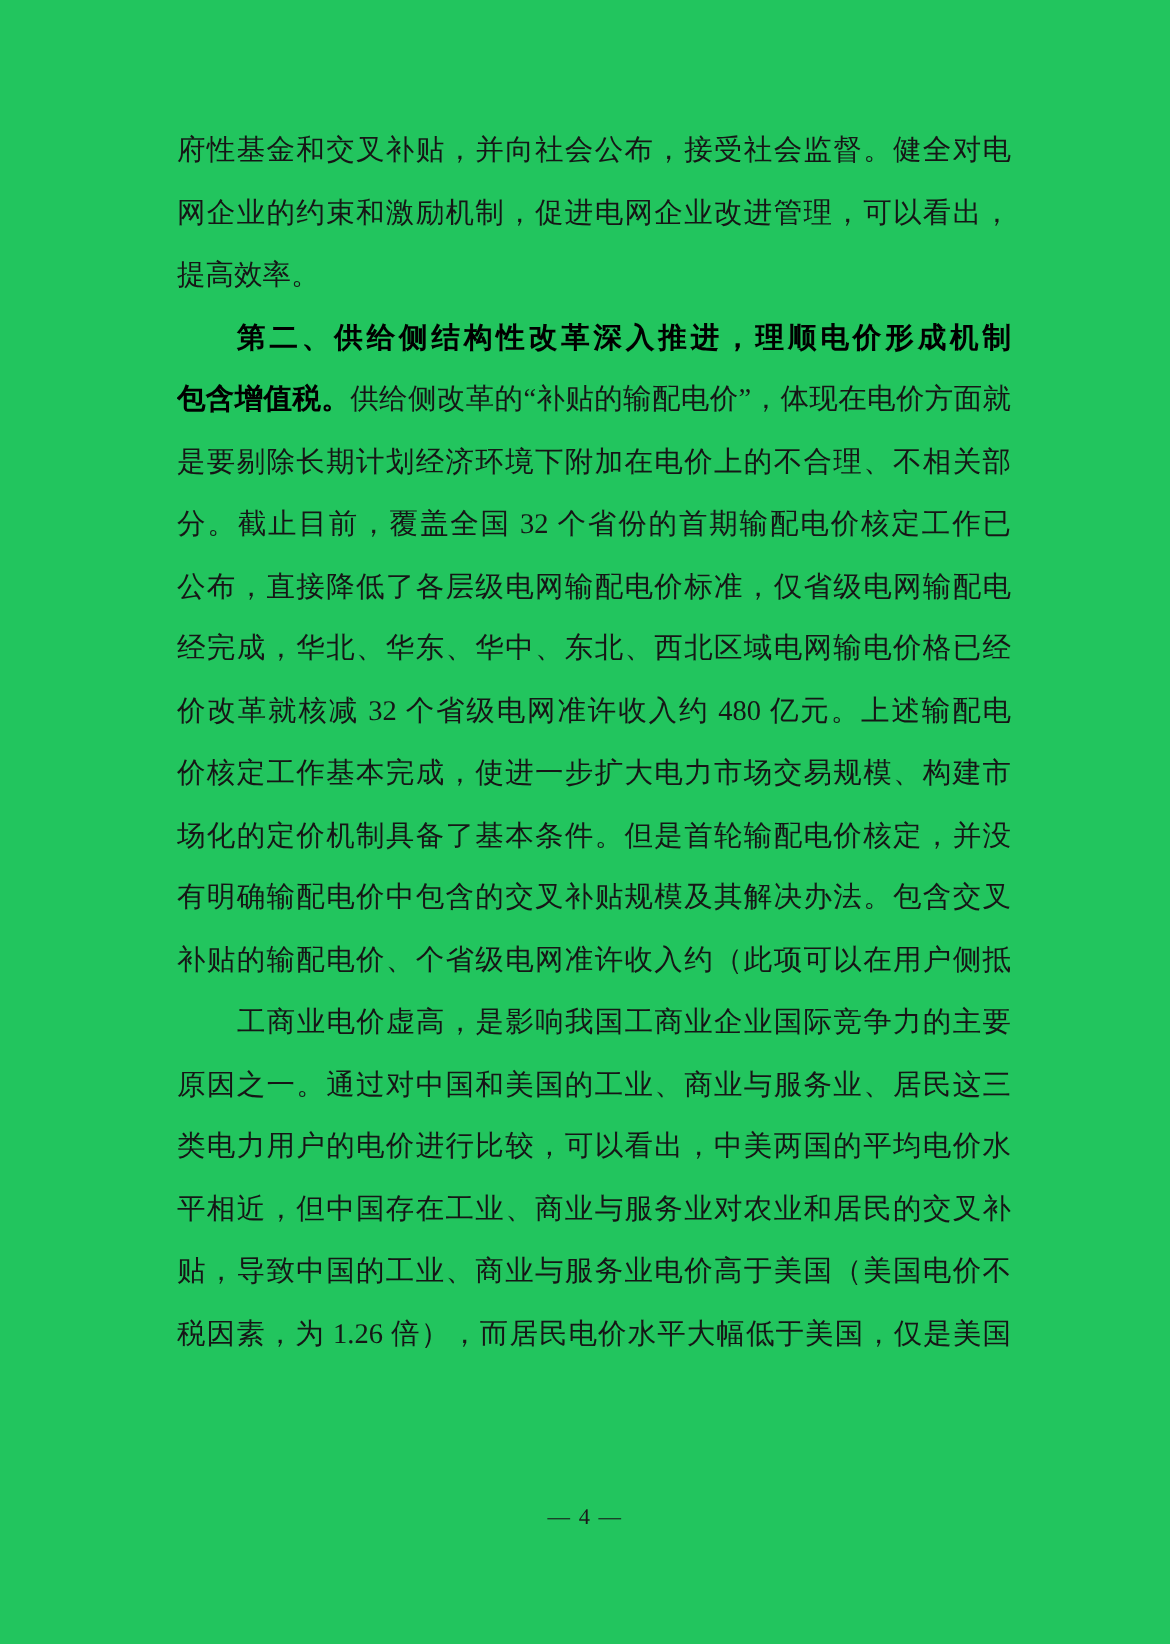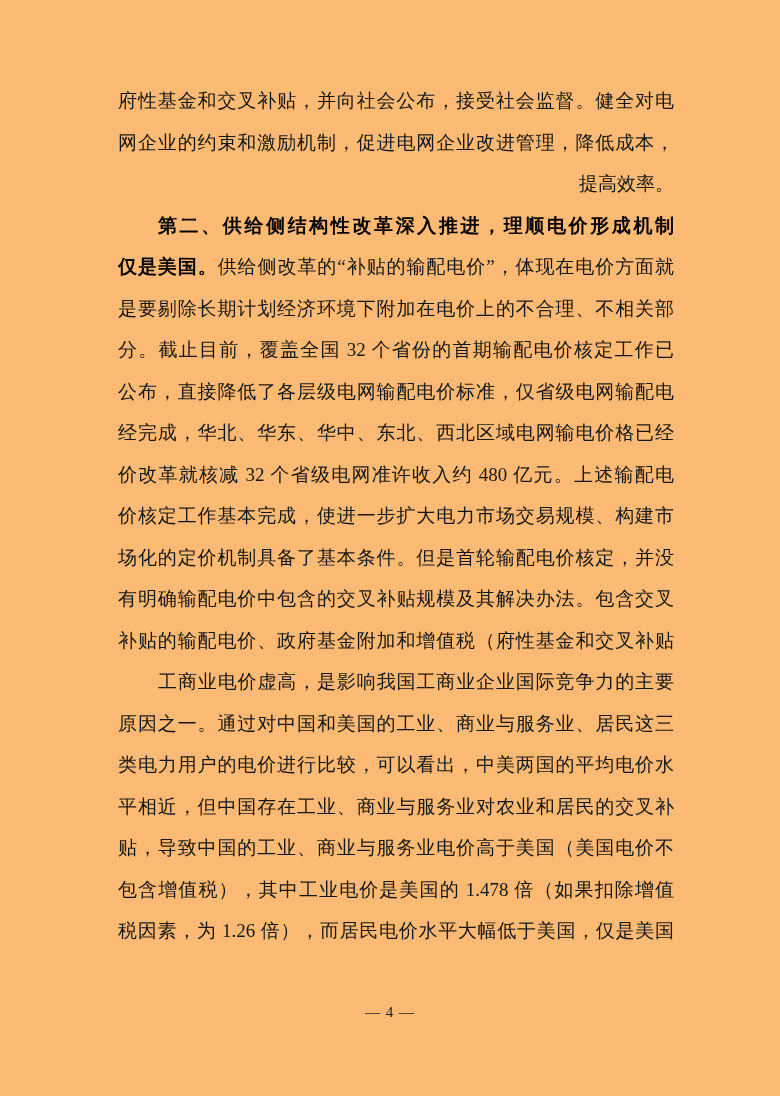--- a/index.html
+++ b/index.html
@@ -4,36 +4,36 @@
 <style>
   html, body {
     margin: 0;
     padding: 0;
     background: #ffffff;
   }
   .page {
     position: relative;
     width: 780px;
     height: 1096px;
-    background: #fdba74;
+    background: #22c55e;
     overflow: hidden;
     font-family: "Liberation Serif", serif;
   }
   .doc-body {
     position: absolute;
     left: 118px;
     top: 80px;
     width: 556px;
   }
   .line {
     font-size: 19px;
     line-height: 41.5px;
     height: 41.5px;
     color: #161616;
-    text-align: right;
+    text-align: left;
     overflow: hidden;
   }
   .line.justify {
     text-align: justify;
     text-align-last: justify;
   }
   .line.indent {
     text-indent: 40px;
   }
   .line .seg-bold {
@@ -50,35 +50,34 @@
     color: #1a1a1a;
     letter-spacing: 1px;
   }
 </style>
 </head>
 <body>
 
 <div class="page">
   <div class="doc-body" id="doc-body">
       <div class="line justify"><span class="seg">府性基金和交叉补贴，并向社会公布，接受社会监督。健全对电</span></div>
-      <div class="line justify"><span class="seg">网企业的约束和激励机制，促进电网企业改进管理，降低成本，</span></div>
+      <div class="line justify"><span class="seg">网企业的约束和激励机制，促进电网企业改进管理，可以看出，</span></div>
       <div class="line"><span class="seg">提高效率。</span></div>
       <div class="line indent justify"><span class="seg-bold">第二、供给侧结构性改革深入推进，理顺电价形成机制</span></div>
-      <div class="line justify"><span class="seg-bold">仅是美国。</span><span class="seg">供给侧改革的“补贴的输配电价”，体现在电价方面就</span></div>
+      <div class="line justify"><span class="seg-bold">包含增值税。</span><span class="seg">供给侧改革的“补贴的输配电价”，体现在电价方面就</span></div>
       <div class="line justify"><span class="seg">是要剔除长期计划经济环境下附加在电价上的不合理、不相关部</span></div>
       <div class="line justify"><span class="seg">分。截止目前，覆盖全国 32 个省份的首期输配电价核定工作已</span></div>
       <div class="line justify"><span class="seg">公布，直接降低了各层级电网输配电价标准，仅省级电网输配电</span></div>
       <div class="line justify"><span class="seg">经完成，华北、华东、华中、东北、西北区域电网输电价格已经</span></div>
       <div class="line justify"><span class="seg">价改革就核减 32 个省级电网准许收入约 480 亿元。上述输配电</span></div>
       <div class="line justify"><span class="seg">价核定工作基本完成，使进一步扩大电力市场交易规模、构建市</span></div>
       <div class="line justify"><span class="seg">场化的定价机制具备了基本条件。但是首轮输配电价核定，并没</span></div>
       <div class="line justify"><span class="seg">有明确输配电价中包含的交叉补贴规模及其解决办法。包含交叉</span></div>
-      <div class="line justify"><span class="seg">补贴的输配电价、政府基金附加和增值税（府性基金和交叉补贴</span></div>
+      <div class="line justify"><span class="seg">补贴的输配电价、个省级电网准许收入约（此项可以在用户侧抵</span></div>
       <div class="line indent justify"><span class="seg">工商业电价虚高，是影响我国工商业企业国际竞争力的主要</span></div>
       <div class="line justify"><span class="seg">原因之一。通过对中国和美国的工业、商业与服务业、居民这三</span></div>
       <div class="line justify"><span class="seg">类电力用户的电价进行比较，可以看出，中美两国的平均电价水</span></div>
       <div class="line justify"><span class="seg">平相近，但中国存在工业、商业与服务业对农业和居民的交叉补</span></div>
       <div class="line justify"><span class="seg">贴，导致中国的工业、商业与服务业电价高于美国（美国电价不</span></div>
-      <div class="line justify"><span class="seg">包含增值税），其中工业电价是美国的 1.478 倍（如果扣除增值</span></div>
       <div class="line justify"><span class="seg">税因素，为 1.26 倍），而居民电价水平大幅低于美国，仅是美国</span></div>
     </div>
   <div class="page-number">— 4 —</div>
 </div>
 
 </body></html>

